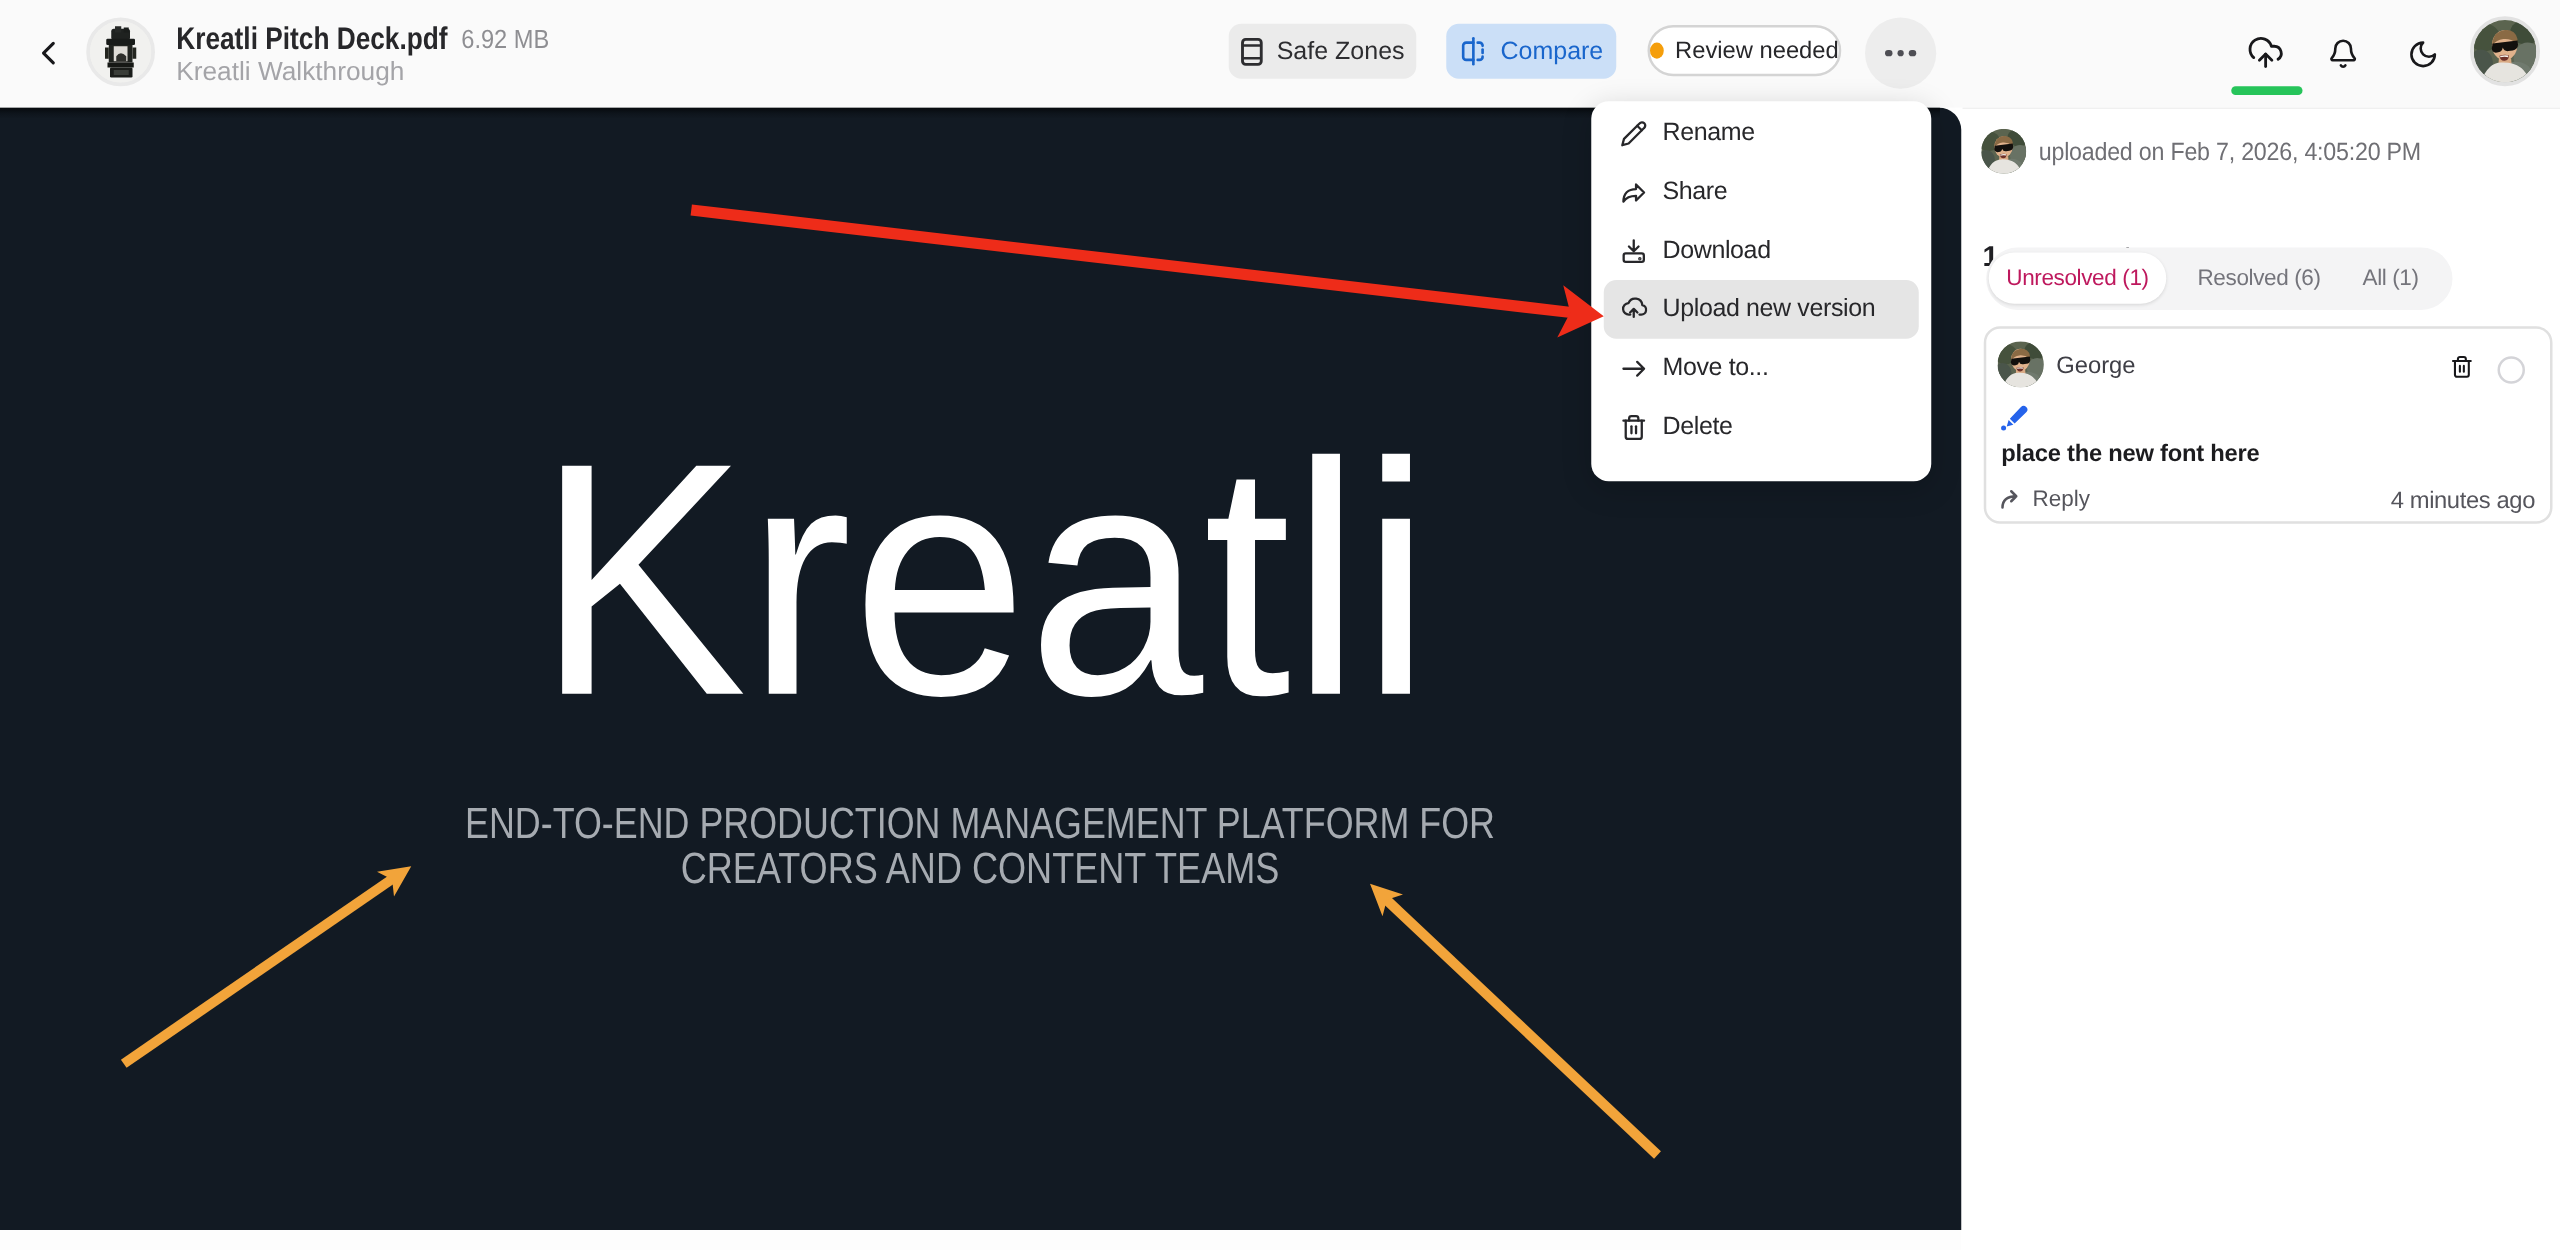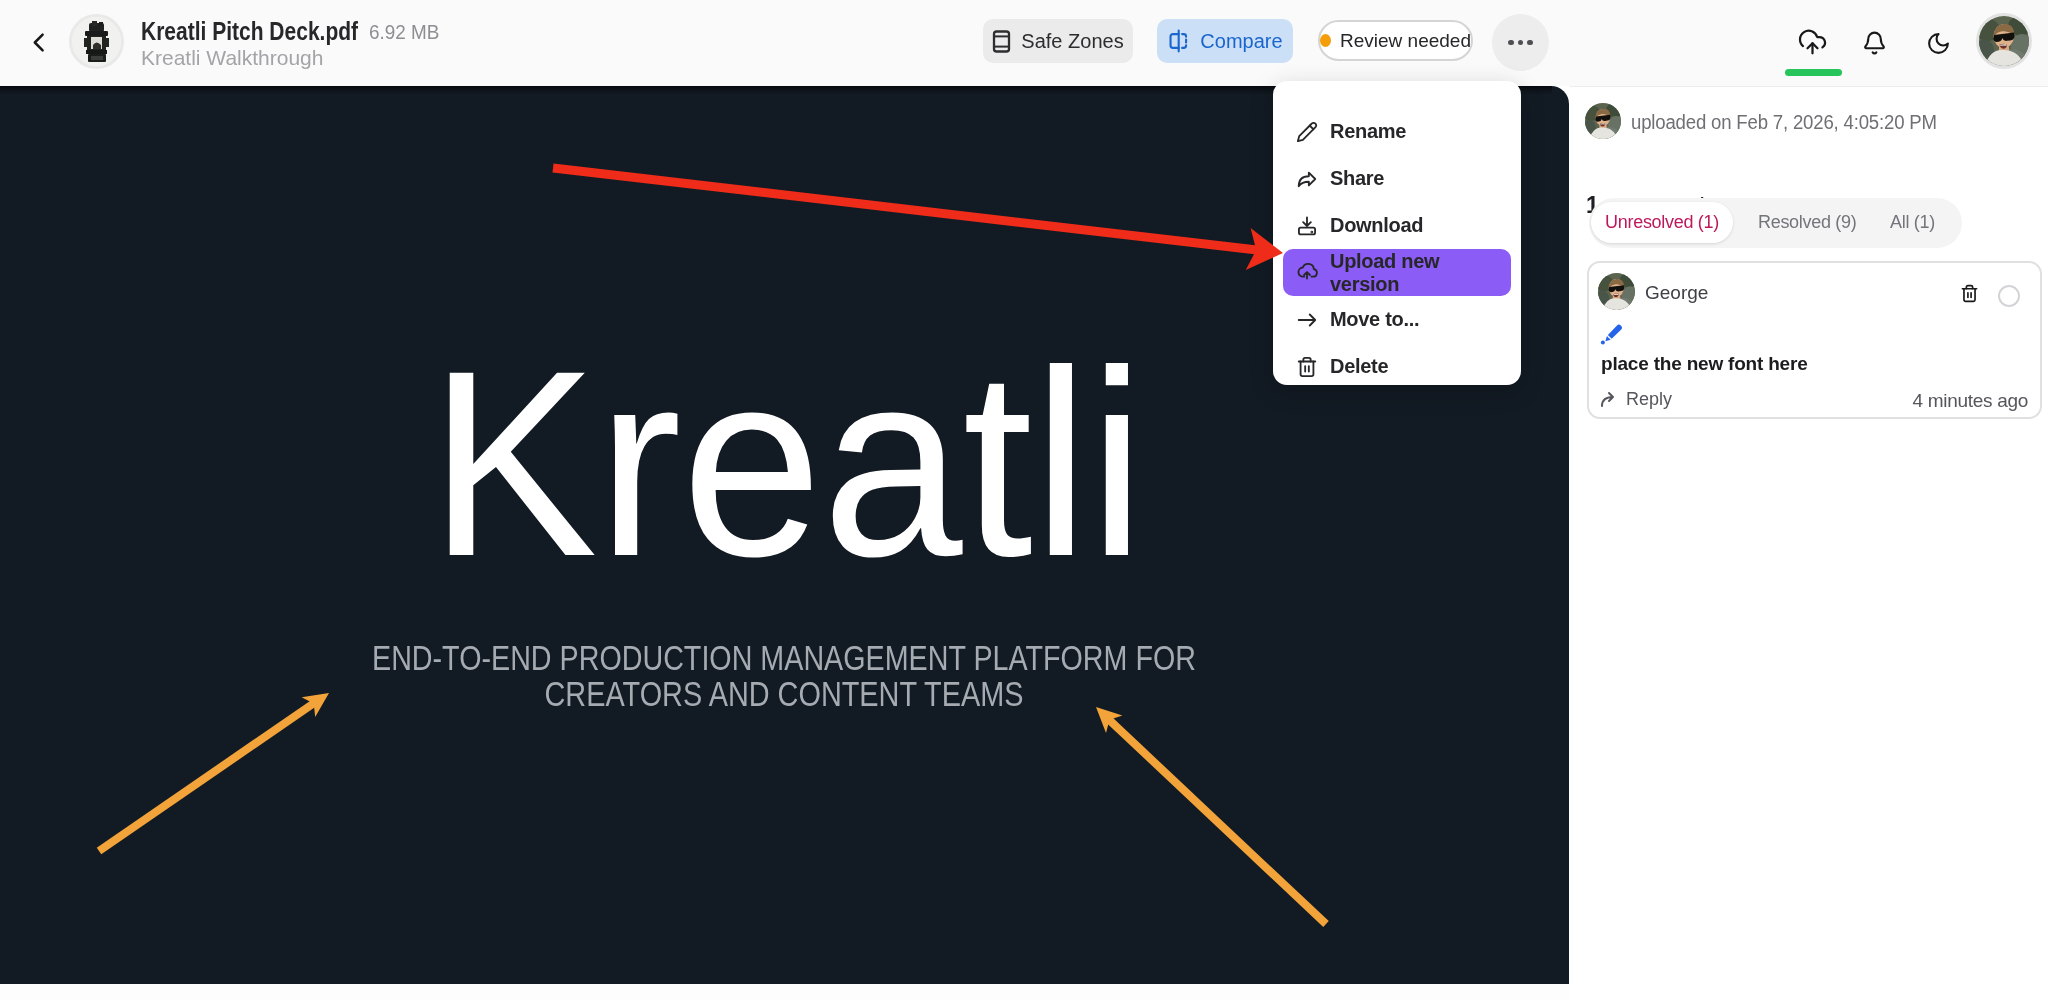--- a/index.html
+++ b/index.html
@@ -31,24 +31,24 @@
   #greenbar { position:absolute; left:1785px; top:69px; width:57px; height:7px; border-radius:4px; background:#26c45a; }
   #avatar-top { position:absolute; left:1976px; top:13px; width:56px; height:56px; border-radius:50%;
                 border:3px solid #e2e2e2; overflow:hidden; background:#fff; }
 
   
   #page { position:absolute; left:0; top:86px; width:1569px; height:898px; background:#121a23;
           border-top-right-radius:18px; }
   #footerstrip { position:absolute; left:0; top:984px; width:1569px; height:16px; background:#fdfdfd; }
 
   
-  #menu { position:absolute; left:1273px; top:81px; width:248px; height:304px; background:#fff; border-radius:14px;
-          box-shadow:0 6px 24px rgba(0,0,0,0.18); z-index:10; padding:27px 10px;font-weight:bold; }
+  #menu { position:absolute; left:1273px; top:81px; width:272px; height:304px; background:#fff; border-radius:14px;
+          box-shadow:0 6px 24px rgba(0,0,0,0.18); z-index:10; padding:2px 10px; }
   .mi { position:relative; height:47px; display:flex; align-items:center; gap:12px; padding-left:13px; font-size:20px; letter-spacing:-0.3px; color:#27272a; border-radius:10px; }
-  .mi.hl { background:#8b5cf6; }
+  .mi.hl { background:#e5e5e5; }
   .mi svg { flex:0 0 auto; }
 
   
   #arrows { position:absolute; left:0; top:0; width:2048px; height:1000px; z-index:20; pointer-events:none; }
 
   
   #sidebar { position:absolute; left:1570px; top:86px; width:478px; height:914px; background:#ffffff; border-top:1px solid #ececec; }
   #up-avatar { position:absolute; left:1585px; top:103px; width:36px; height:36px; border-radius:50%; overflow:hidden; }
   #up-note { position:absolute; left:1631px; top:111px; font-size:20px; letter-spacing:-0.2px; color:#6f6f74; transform:scaleX(0.93); transform-origin:0 0; }
   #c-head { position:absolute; left:1586px; top:159px; font-size:23px; font-weight:700; letter-spacing:-0.2px; color:#1f1f23;margin-top:33px; }
@@ -237,21 +237,21 @@
 <div id="sidebar"></div>
 <div id="up-avatar">
   <svg width="36" height="36" viewBox="0 0 36 36">
       <use href="#avat"></use>
     </svg>
 </div>
 <div id="up-note">uploaded on Feb 7, 2026, 4:05:20 PM</div>
 <div id="c-head">1 comment</div>
 <div id="tabs"></div>
 <div id="tab-active">Unresolved (1)</div>
-<div class="tab" id="tab-res">Resolved (9)</div>
+<div class="tab" id="tab-res">Resolved (6)</div>
 <div class="tab" id="tab-all">All (1)</div>
 
 <div id="card">
   <div id="c-avatar">
     <svg width="37" height="37" viewBox="0 0 36 36">
         <use href="#avat"></use>
       </svg>
   </div>
   <div id="c-name">George</div>
   <svg id="c-trash" width="19" height="21" viewBox="0 0 24 24" fill="none" stroke="#18181b" stroke-width="2.1" stroke-linecap="round" stroke-linejoin="round">

